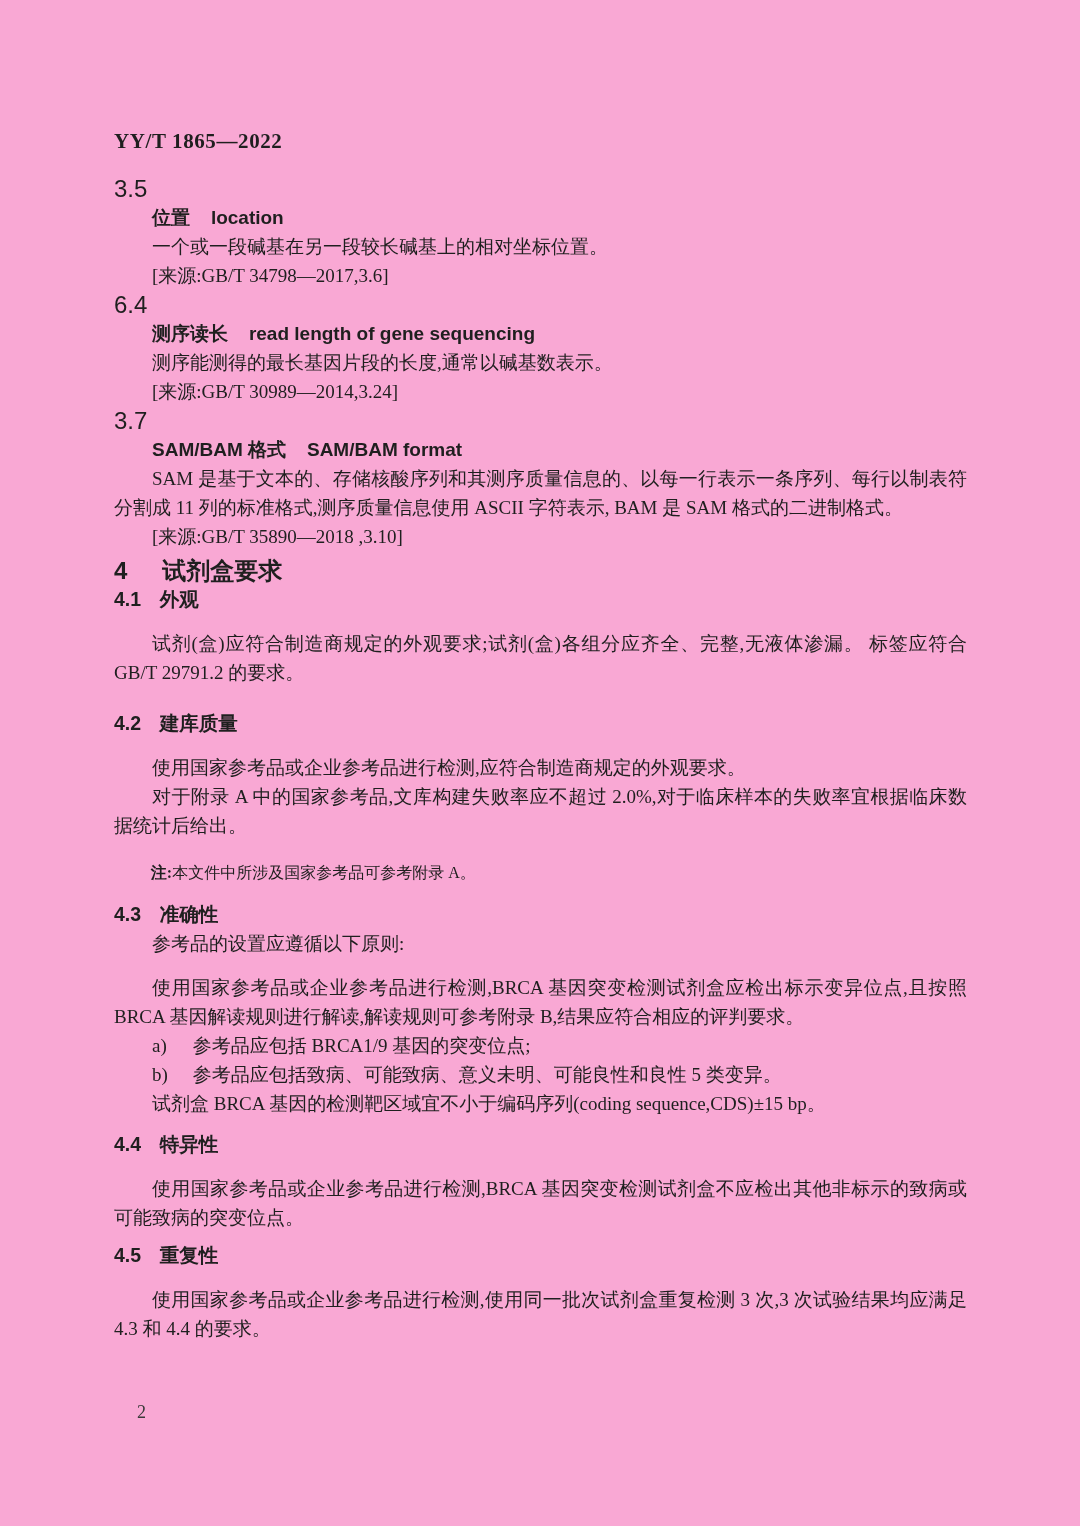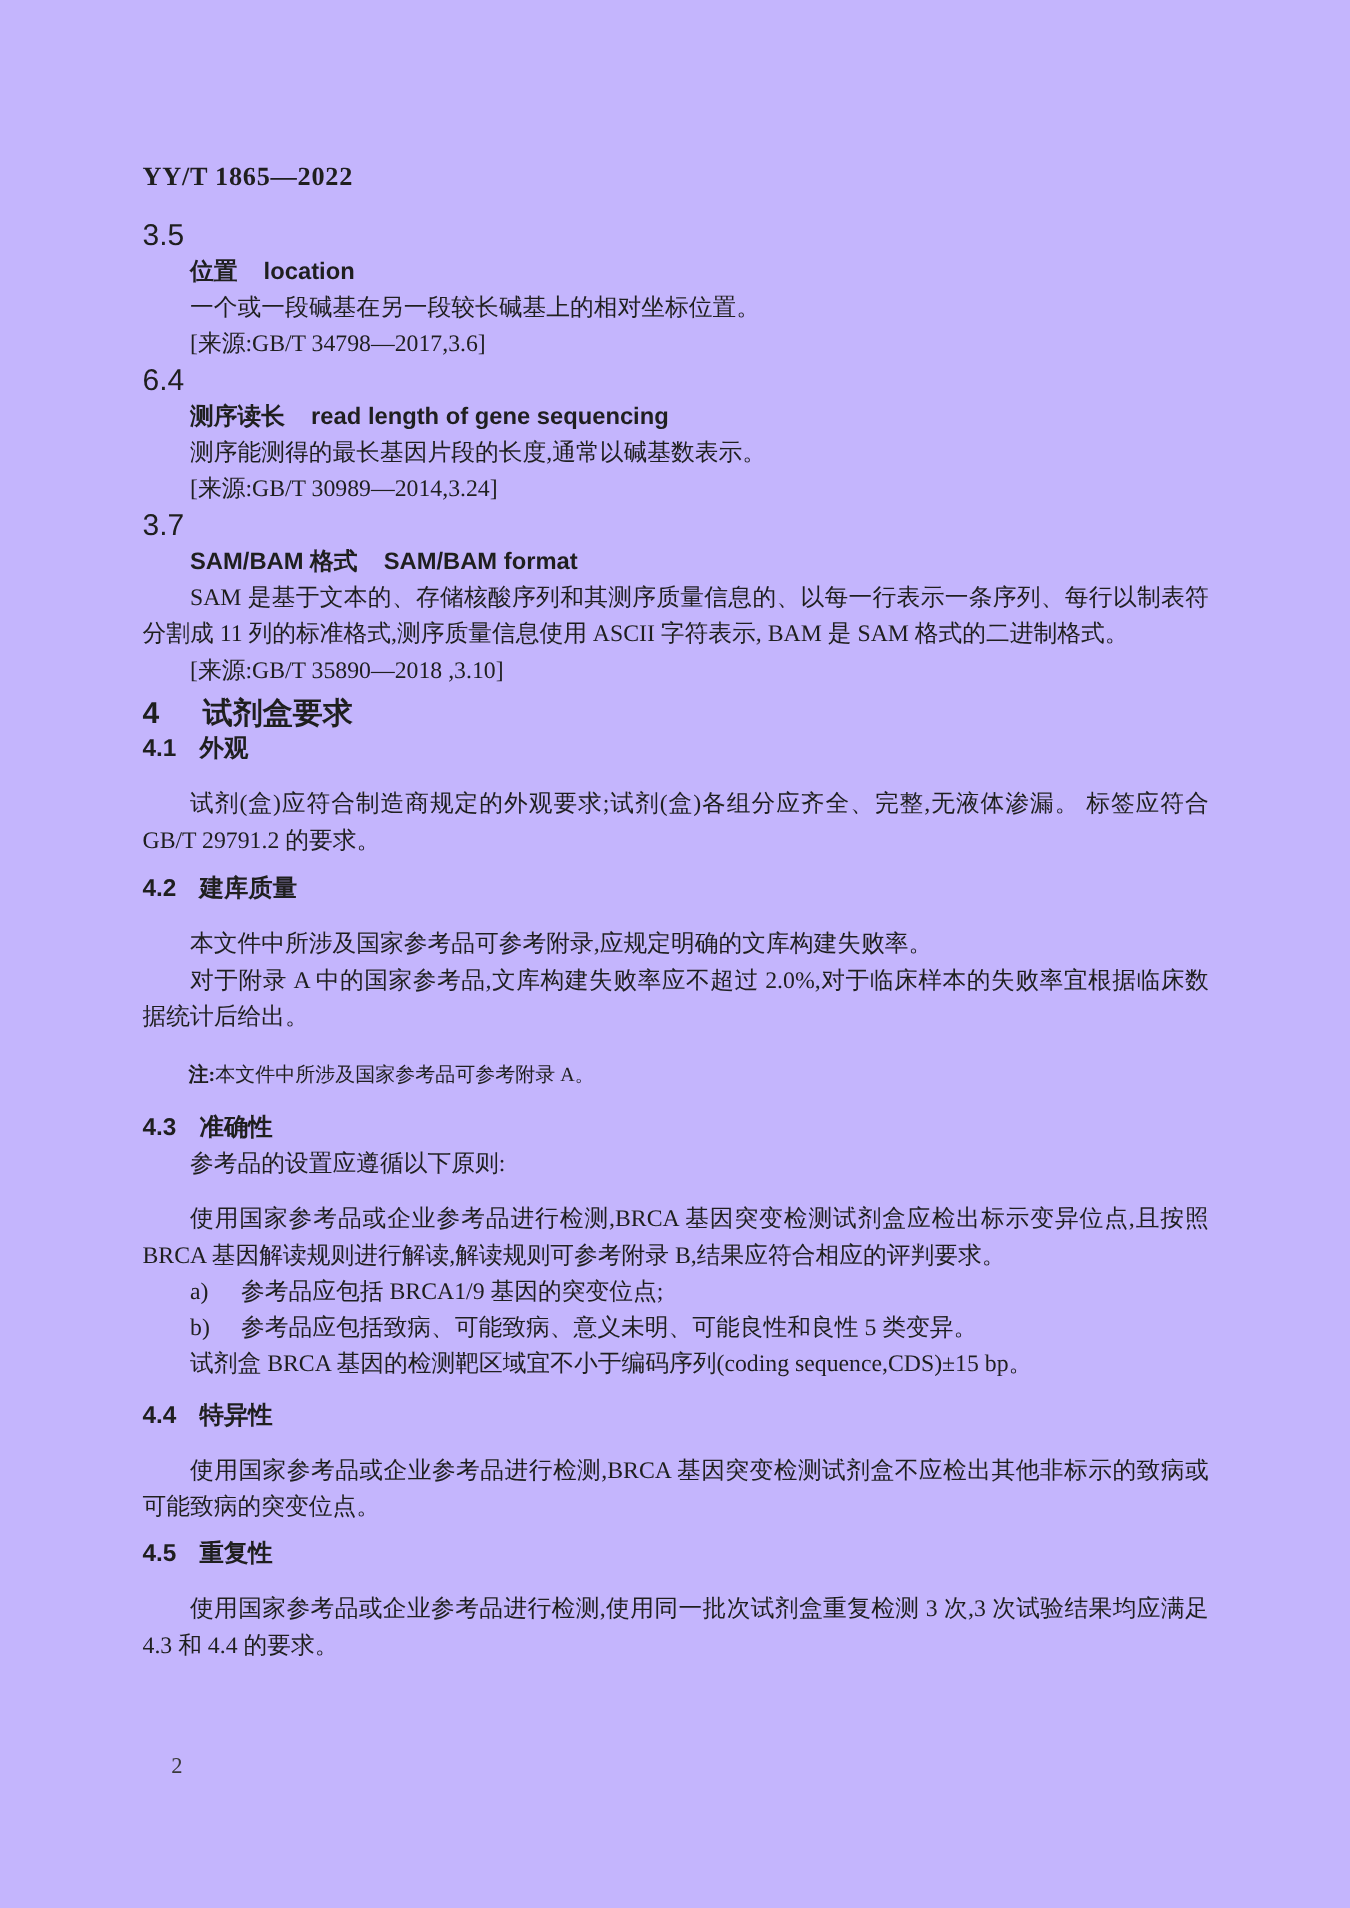--- a/index.html
+++ b/index.html
@@ -1,21 +1,21 @@
 <!DOCTYPE html>
 <html lang="zh"><head>
 <meta charset="utf-8">
 <style>
   html, body { margin: 0; padding: 0; background: #ffffff; }
   .page {
     position: relative;
     width: 1080px;
     height: 1526px;
     margin: 0 auto;
-    background: #c4b5fd;
+    background: #f9a8d4;
     color: #1f1f1f;
     box-sizing: border-box;
     padding: 127px 113px 0 114px;
     font-family: "Liberation Serif", "DejaVu Serif", serif;
     font-size: 19px;
     line-height: 29px;
     overflow: hidden;
   }
   .doc-header {
     font-weight: 700;
@@ -57,21 +57,21 @@
   }
   .chapter-heading .num { margin-right: 1.45em; }
   .section-heading {
     font-family: "Liberation Sans", "DejaVu Sans", sans-serif;
     font-weight: 700;
     font-size: 19.5px;
     line-height: 29px;
   }
   .section-heading .num { margin-right: 0.95em; }
   .sh-41 { }
-  .sh-42 { margin-top: 10px; }
+  .sh-42 { margin-top: 22px; }
   .sh-43 { margin-top: 14px; }
   .sh-44 { margin-top: 12px; }
   .sh-45 { margin-top: 9px; }
   .para {
     margin: 15px 0 0 0;
     line-height: 29px;
     text-indent: 2em;
     text-align: justify;
   }
   .para.follow { margin-top: 0; }
@@ -139,21 +139,21 @@
   </div>
 
   <div class="section-heading sh-41">
     <span class="num">4.1</span><span>外观</span>
   </div>
   <p class="para">试剂(盒)应符合制造商规定的外观要求;试剂(盒)各组分应齐全、完整,无液体渗漏。 标签应符合 GB/T 29791.2 的要求。</p>
 
   <div class="section-heading sh-42">
     <span class="num">4.2</span><span>建库质量</span>
   </div>
-  <p class="para">本文件中所涉及国家参考品可参考附录,应规定明确的文库构建失败率。</p>
+  <p class="para">使用国家参考品或企业参考品进行检测,应符合制造商规定的外观要求。</p>
   <p class="para follow">对于附录 A 中的国家参考品,文库构建失败率应不超过 2.0%,对于临床样本的失败率宜根据临床数据统计后给出。</p>
   <div class="note">
     <span class="note-label">注:</span><span>本文件中所涉及国家参考品可参考附录 A。</span>
   </div>
 
   <div class="section-heading sh-43">
     <span class="num">4.3</span><span>准确性</span>
   </div>
   <p class="para follow">参考品的设置应遵循以下原则:</p>
   <p class="para">使用国家参考品或企业参考品进行检测,BRCA 基因突变检测试剂盒应检出标示变异位点,且按照 BRCA 基因解读规则进行解读,解读规则可参考附录 B,结果应符合相应的评判要求。</p>

